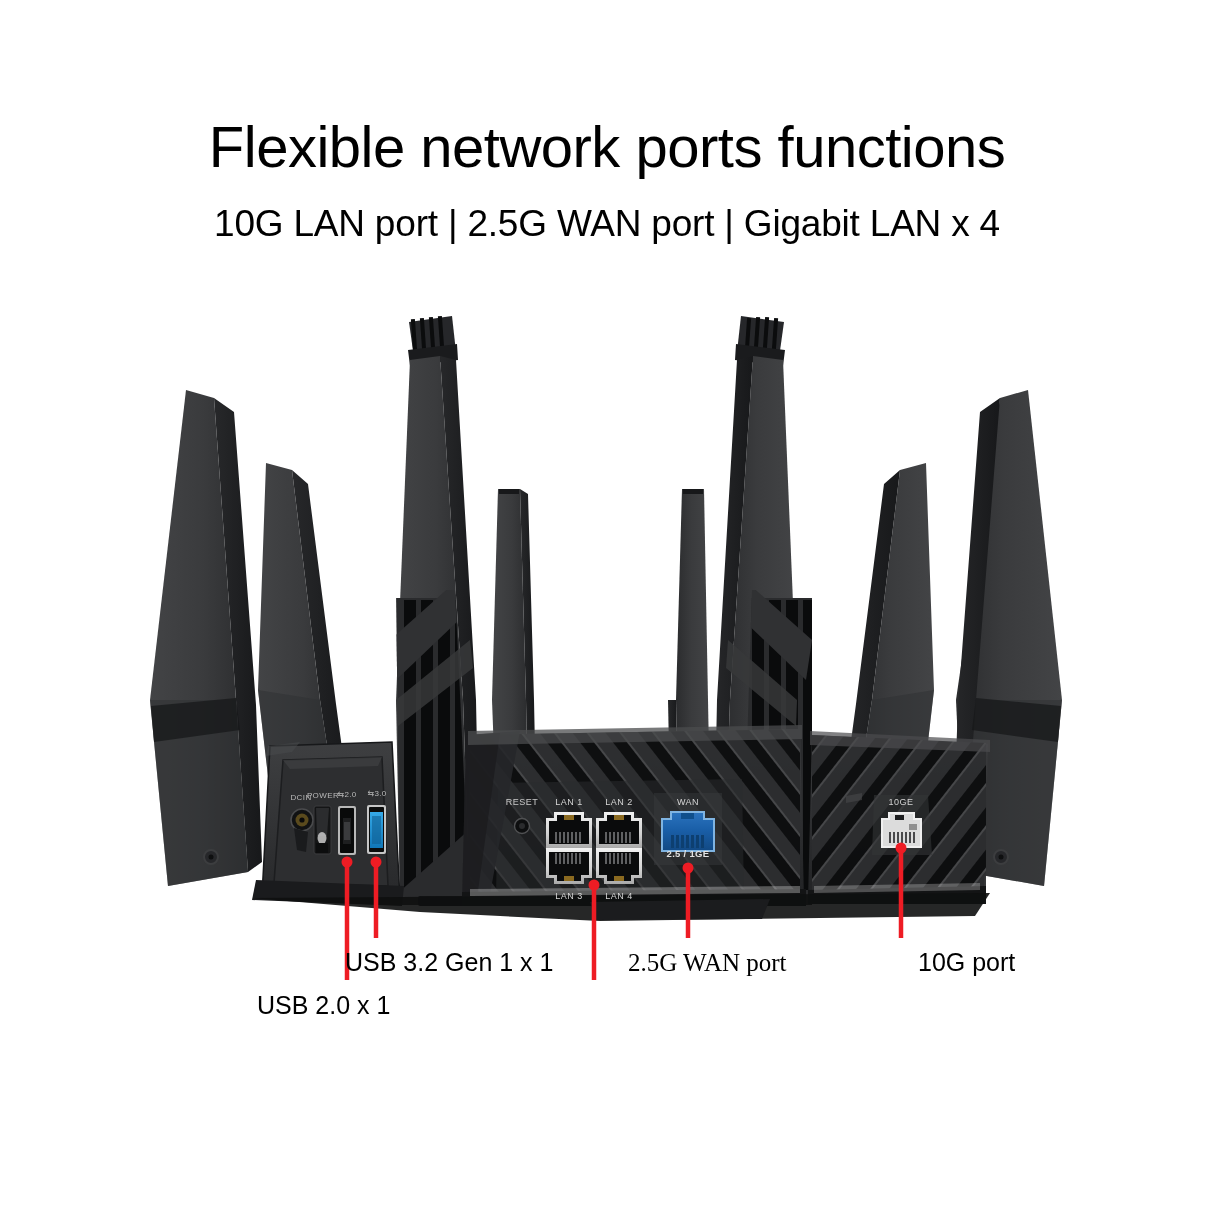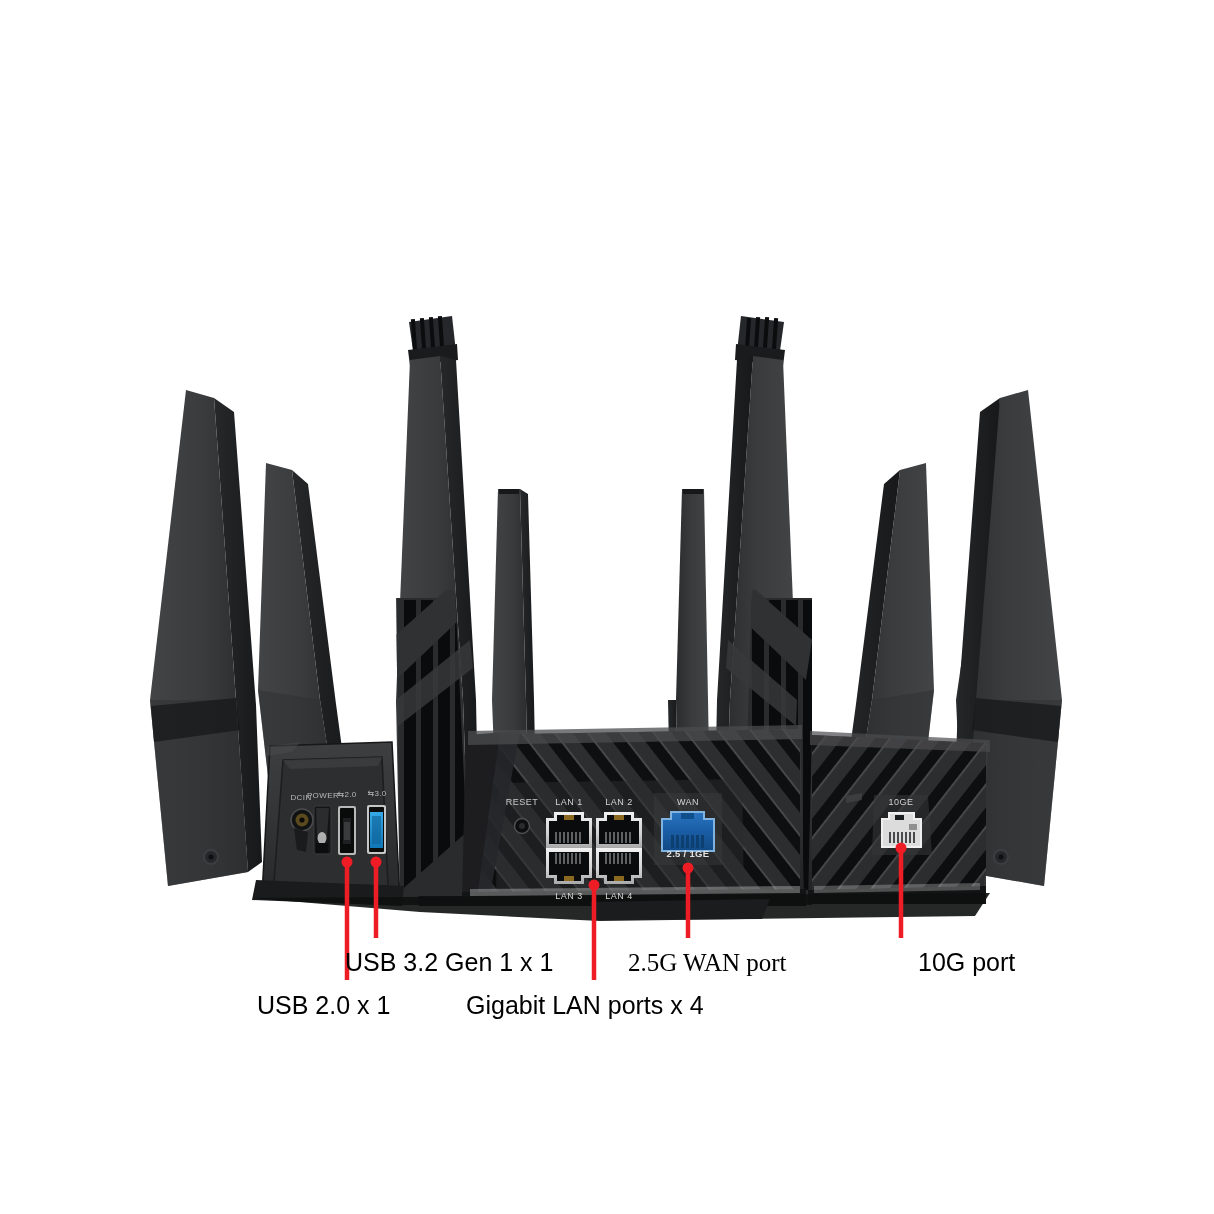--- a/index.html
+++ b/index.html
@@ -60,20 +60,22 @@
     color: #000000;
     white-space: nowrap;
     line-height: 1;
   }
 </style>
 </head>
 <body>
 
 <div id="page" style="--bg: #ffffff;">
 
+  <h1 class="title">Flexible network ports functions</h1>
+  <h2 class="subtitle">10G LAN port | 2.5G WAN port | Gigabit LAN x 4</h2>
 
   <div id="product">
   <svg width="1214" height="1214" viewBox="0 0 1214 1214" xmlns="http://www.w3.org/2000/svg">
     <defs>
       <linearGradient id="antFace" x1="0" y1="0" x2="1" y2="0">
         <stop offset="0%" stop-color="#434446"></stop>
         <stop offset="55%" stop-color="#3a3b3d"></stop>
         <stop offset="100%" stop-color="#2b2c2e"></stop>
       </linearGradient>
       <linearGradient id="antFaceR" x1="1" y1="0" x2="0" y2="0">
@@ -463,15 +465,14 @@
   </div>
 
   <span class="callout-label" style="left:345px; top:950px;">USB 3.2 Gen 1 x 1</span>
 
   <span class="callout-label" style="left:628px; top:950px;font-family:Liberation Serif, serif;">2.5G WAN port</span>
 
   <span class="callout-label" style="left:900px; top:950px;margin-left:18px;">10G port</span>
 
   <span class="callout-label" style="left:232px; top:993px;margin-left:25px;">USB 2.0 x 1</span>
 
-  <span class="callout-label" style="left:466px; top:993px;">Gigabit LAN ports x 4</span>
 
 </div>
 
 </body></html>

